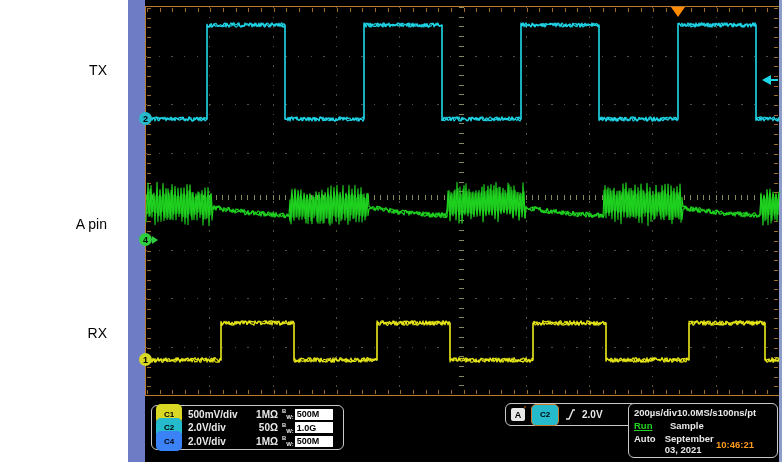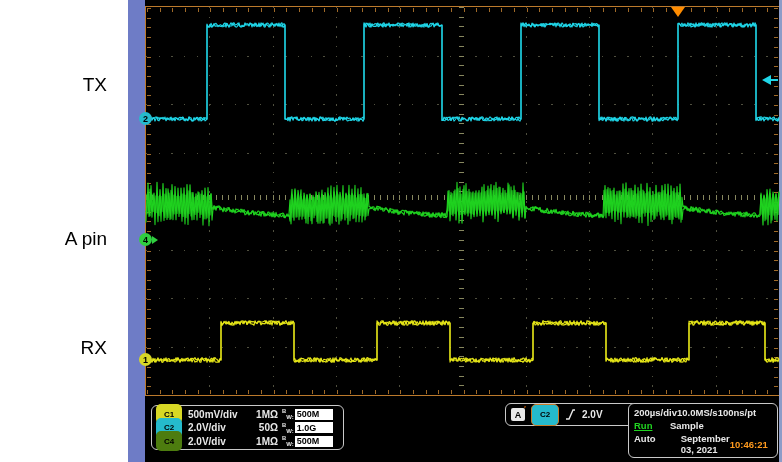--- a/index.html
+++ b/index.html
@@ -3,21 +3,21 @@
 <meta charset="utf-8">
 <style>
   html,body{margin:0;padding:0;}
   body{
     width:782px;height:462px;position:relative;overflow:hidden;
     background:#ffffff;font-family:"Liberation Sans",sans-serif;
   }
   
   .margin-left{position:absolute;left:0;top:0;width:128px;height:462px;background:#ffffff;}
   .side-label{position:absolute;right:21px;left:0;text-align:right;
-    font-size:19px;color:#000;white-space:nowrap;margin-top:12px;}
+    font-size:14px;color:#000;white-space:nowrap;}
   .lbl-tx{top:62px;}
   .lbl-thvd1{top:193px;}
   .lbl-thvd2{top:216px;}
   .lbl-rx{top:325px;}
   
   .blue-strip{position:absolute;left:128px;top:0;width:18px;height:462px;background:#6e7cc6;}
   .right-strip{position:absolute;left:779px;top:0;width:3px;height:462px;background:#8d9cc8;}
   
   .scope-bg{position:absolute;left:145px;top:0;width:637px;height:462px;background:#000;}
   .screen{position:absolute;left:145px;top:6px;width:633px;height:388px;
@@ -40,21 +40,21 @@
   #wave-svg{position:absolute;left:0;top:0;z-index:4;pointer-events:none;}
   
   .panel{position:absolute;background:#000;border:1.5px solid #c9c9c9;border-radius:6px;
     color:#e8e8e8;font-size:10px;font-weight:bold;z-index:7;}
   .ch-panel{left:151px;top:405px;width:183px;height:41px;padding:1px 4px;box-sizing:content-box;}
   .ch-row{display:flex;align-items:center;height:13px;margin:.5px 0;}
   .pill{width:26px;height:20px;border-radius:5px;display:flex;align-items:center;justify-content:center;
     font-size:8px;font-weight:bold;color:#000;flex:0 0 auto;text-align:right;}
   .pill.c1{background:#d8d825;}
   .pill.c2{background:#25bacc;}
-  .pill.c4{background:#4d7c0f;}
+  .pill.c4{background:#3b82f6;}
   .ch-scale{margin-left:6px;width:62px;}
   .ch-imp{width:28px;text-align:right;margin-right:2px;}
   .bwlbl{font-size:7px;margin:0 1px 0 2px;}
   .bwlbl sub{font-size:6px;}
   .bwbox{background:#fff;color:#000;font-size:9px;height:11px;min-width:38px;
     display:flex;align-items:center;padding:0 2px;box-sizing:border-box;}
   .trig-panel{left:505px;top:403px;width:121px;height:21px;display:flex;align-items:center;
     padding:0 5px;gap:6px;}
   .abadge{position:relative;width:14px;height:13px;background:#e8e8e8;border-radius:2px;
     color:#000;font-size:9px;display:flex;align-items:center;justify-content:center;}
@@ -62,21 +62,21 @@
   .pill.trig-src{border:1px solid #c87a28;}
   .trig-slope{display:flex;align-items:center;}
   .acq-panel{left:628px;top:403px;width:150px;height:55px;padding:3px 23px 2px 5px;
     display:flex;flex-direction:column;justify-content:space-between;font-size:9.5px;box-sizing:border-box;}
   .acq-row{display:flex;align-items:center;}
   .acq-r1{justify-content:space-between;}
   .run{color:#21d421;width:36px;text-decoration:underline;}
   .sample{}
   .acq-r3{justify-content:space-between;}
   .acq-r4{justify-content:space-between;}
-  .r4-left{display:flex;gap:25px;}
+  .r4-left{display:flex;gap:9px;}
   .time{color:#ff9a1e;}
 </style>
 </head>
 <body>
 
 <div class="margin-left">
   <div class="side-label lbl-tx">TX</div>
   <div class="side-label lbl-rx">RX</div>
   <div class="side-label lbl-thvd2">A pin</div>
 </div>

